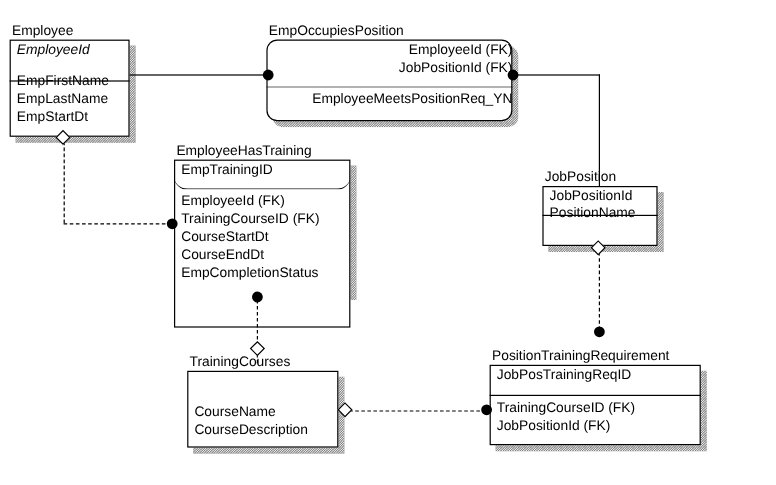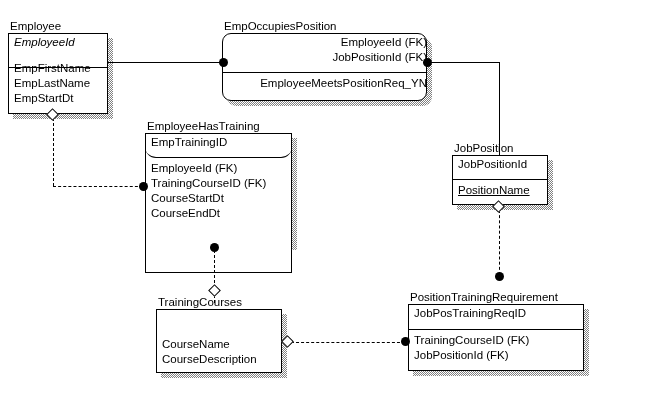--- a/index.html
+++ b/index.html
@@ -179,31 +179,32 @@
     <div class="entity-title">EmployeeHasTraining</div>
     <div class="ebox"></div>
     <div class="pk-section" style="height:25px;border-radius:11px;">
       <div class="field">EmpTrainingID</div>
     </div>
     <div class="attr-section" style="top:25px;">
       <div class="field">EmployeeId (FK)</div>
       <div class="field">TrainingCourseID (FK)</div>
       <div class="field">CourseStartDt</div>
       <div class="field">CourseEndDt</div>
+      <div class="field">EmpCompletionStatus</div>
     </div>
   </div>
 
   <div class="shadow" style="left:457px; top:160px; width:96px; height:50px;"></div>
   <div class="entity" style="left:452px; top:155px; width:96px; height:50px;">
     <div class="entity-title">JobPosition</div>
     <div class="ebox"></div>
     <div class="pk-section" style="height:25px;">
       <div class="field">JobPositionId</div>
     </div>
-    <div class="attr-section" style="top:25px;text-decoration:underline;">
+    <div class="attr-section" style="top:13px;">
       <div class="field">PositionName</div>
     </div>
   </div>
 
   <div class="shadow" style="left:161px; top:314px; width:126px; height:64px;"></div>
   <div class="entity" style="left:156px; top:309px; width:126px; height:64px;">
     <div class="entity-title">TrainingCourses</div>
     <div class="ebox"></div>
     <div class="attr-section" style="top:25px;">
       <div class="field">CourseName</div>

